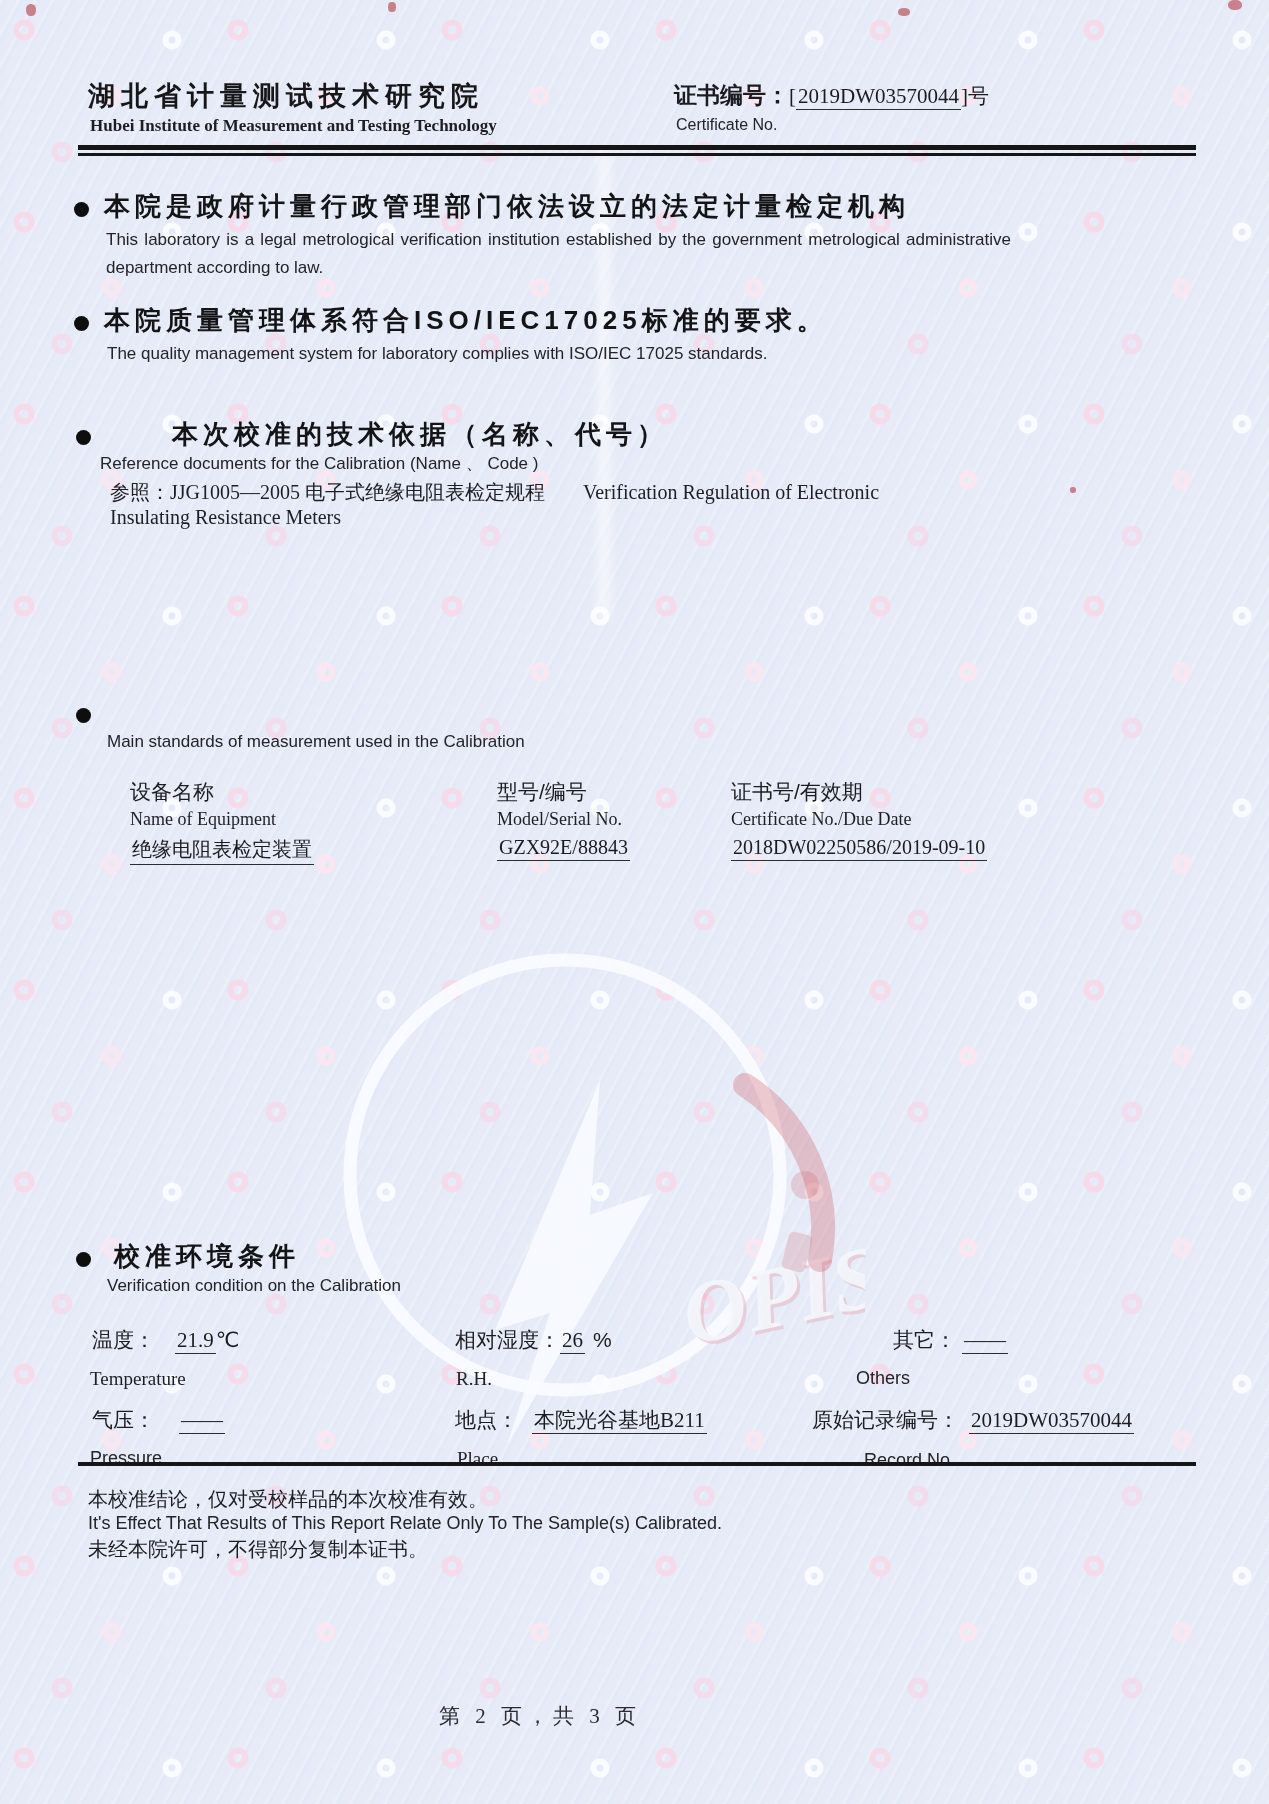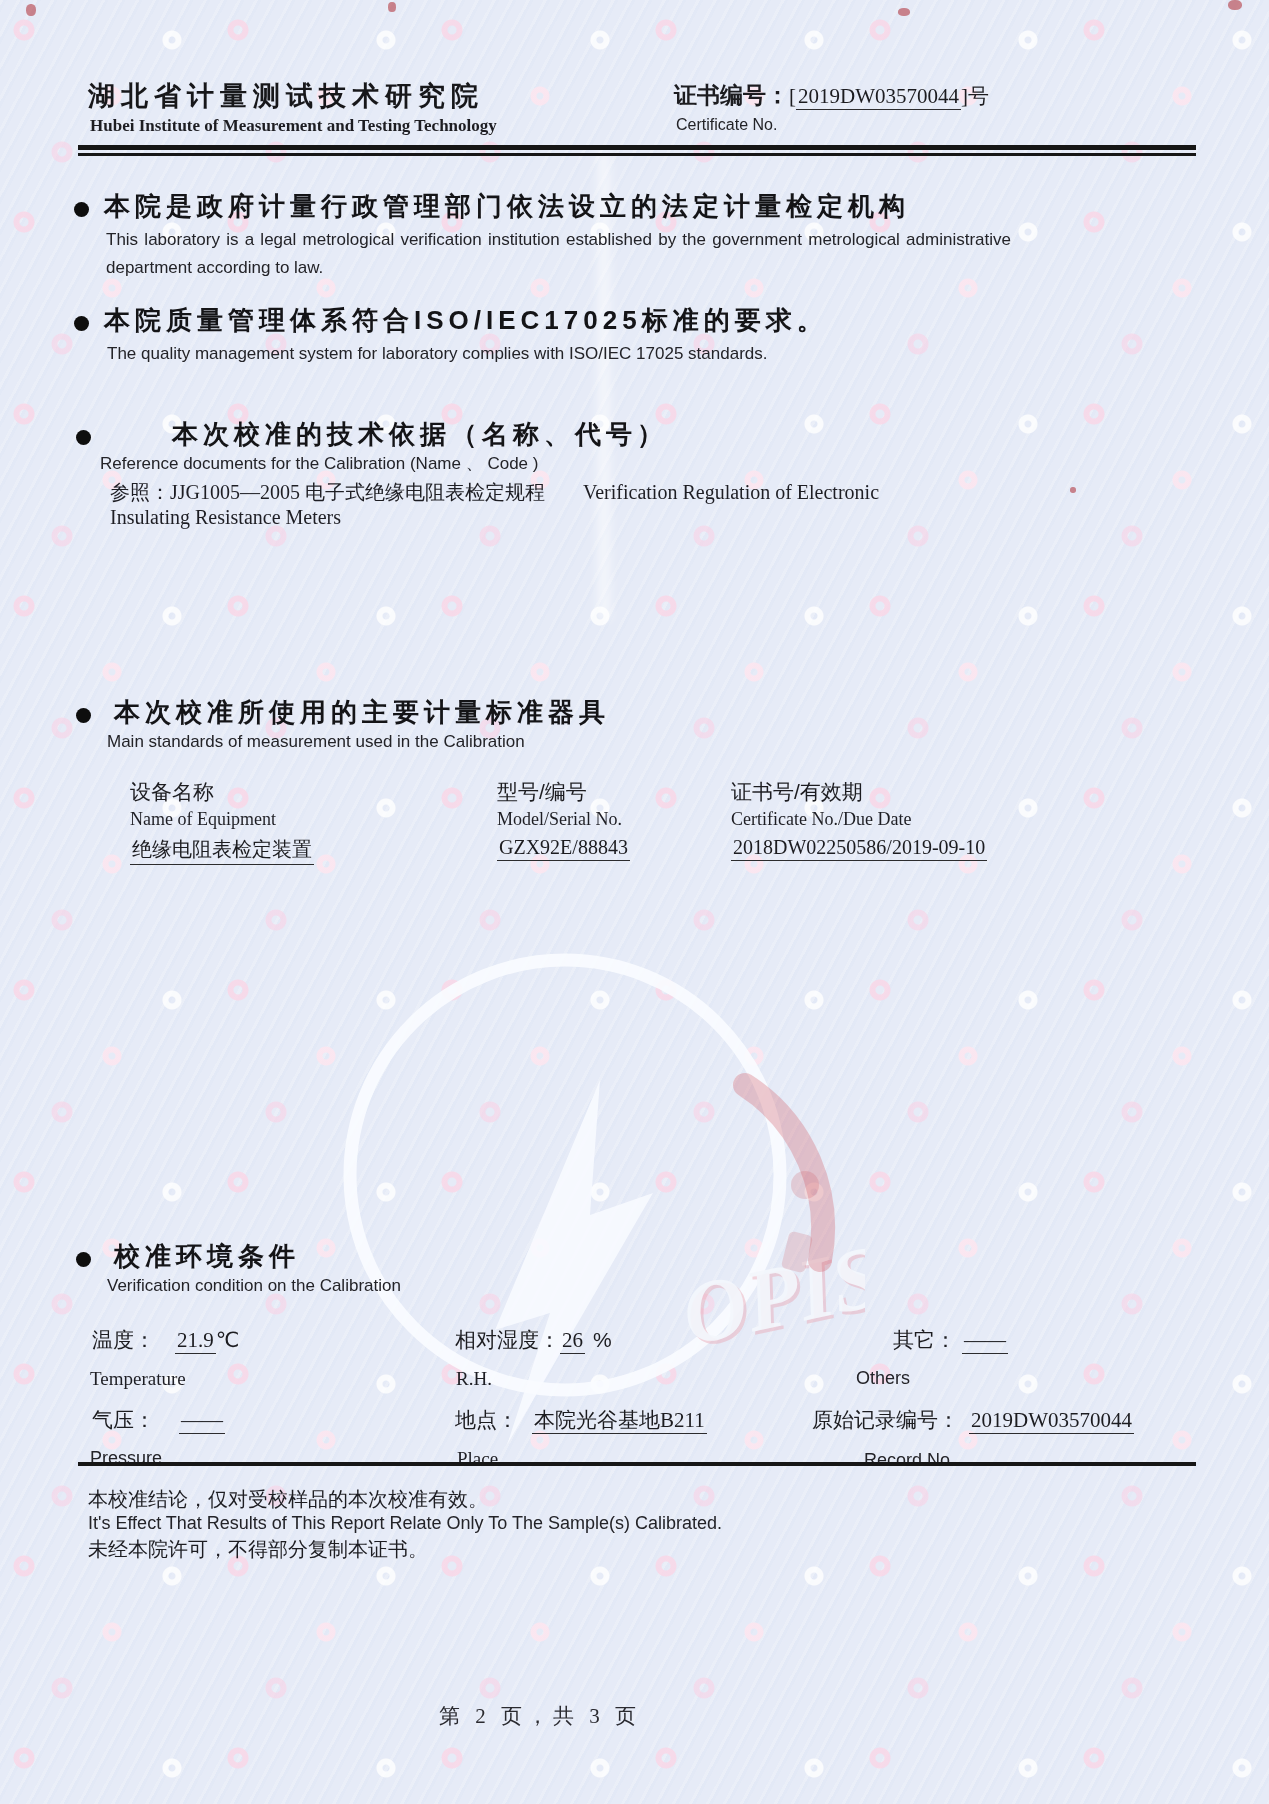--- a/index.html
+++ b/index.html
@@ -84,21 +84,20 @@
 
   <div class="abs dot" style="left:76px;top:430px;"></div>
   <div class="abs sec-title" style="left:124px;top:417px;margin-left:48px;">本次校准的技术依据（名称、代号）</div>
   <div class="abs sec-sub" style="left:100px;top:452px;">Reference documents for the Calibration (Name 、 Code )</div>
   <div class="abs ref-line serif" style="left:110px;top:479px;">
     <span>参照：JJG1005—2005 电子式绝缘电阻表检定规程</span><span style="margin-left:38px;">Verification Regulation of Electronic</span>
   </div>
   <div class="abs ref-line serif" style="left:110px;top:506px;">Insulating Resistance Meters</div>
 
   <div class="abs dot" style="left:76px;top:708px;"></div>
-  <div class="abs sec-title" style="left:114px;top:695px;">本次校准所使用的主要计量标准器具</div>
   <div class="abs sec-sub" style="left:107px;top:732px;">Main standards of measurement used in the Calibration</div>
 
   <div class="abs tbl-cn" style="left:130px;top:778px;">设备名称</div>
   <div class="abs tbl-en serif" style="left:130px;top:809px;">Name of Equipment</div>
   <div class="abs tbl-val serif uval" style="left:130px;top:836px;">绝缘电阻表检定装置</div>
 
   <div class="abs tbl-cn" style="left:497px;top:778px;">型号/编号</div>
   <div class="abs tbl-en serif" style="left:497px;top:809px;text-align:center;">Model/Serial No.</div>
   <div class="abs tbl-val serif uval" style="left:497px;top:836px;">GZX92E/88843</div>
 

